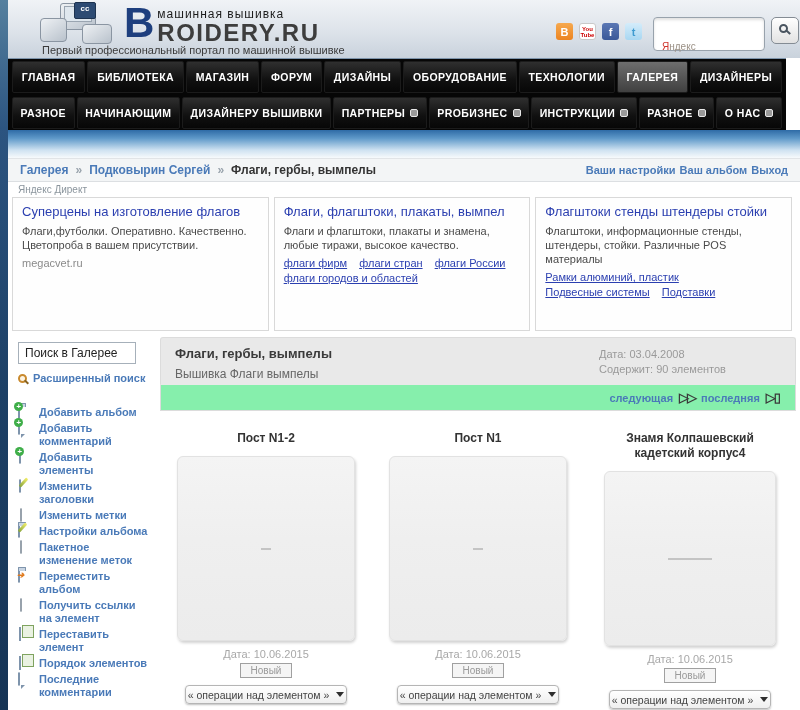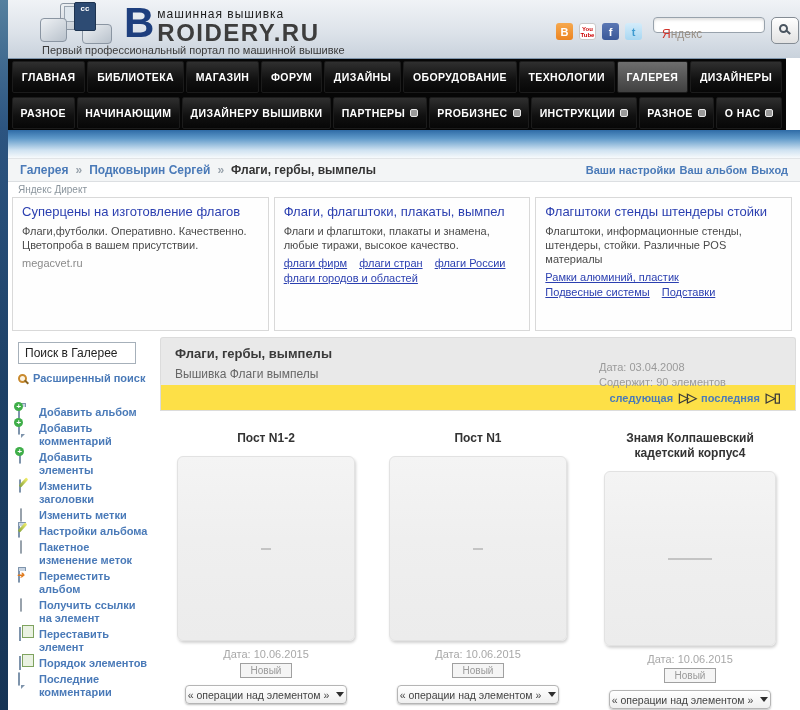--- a/index.html
+++ b/index.html
@@ -11,38 +11,38 @@
 
   
   .header{position:absolute;left:8px;top:0;width:792px;height:58px;
     background:linear-gradient(180deg,#f0f3f6 0%,#dde3ea 55%,#c9d2dc 100%)}
   .logo-cluster{position:absolute;left:30px;top:2px;width:86px;height:46px}
   .mc{position:absolute;border:1px solid #8a95a2;background:linear-gradient(145deg,#eef1f4,#b9c2cc);border-radius:3px}
   .mc1{left:22px;top:1px;width:36px;height:27px}
   .mc1i{position:absolute;left:26px;top:4px;width:28px;height:16px;background:#dfe7ee;border:1px solid #9aa5b1}
   .mc2{left:2px;top:16px;width:27px;height:24px;border-radius:4px}
   .mc3{left:44px;top:22px;width:30px;height:20px;border-radius:4px}
-  .mc-badge{position:absolute;left:36px;top:0;width:22px;height:29px;background:#2d4b73;border:1px solid #1d3350;
+  .mc-badge{position:absolute;left:36px;top:0;width:22px;height:17px;background:#2d4b73;border:1px solid #1d3350;
     border-radius:2px;color:#fff;font-size:8px;font-weight:bold;text-align:center;line-height:12px}
   .logo-text{position:absolute;left:116px;top:0;display:flex;align-items:flex-start}
   .logo-b{font-size:42px;font-weight:bold;color:#1e3f7e;line-height:46px}
   .logo-col{margin-left:3px;padding-top:7px}
   .logo-small{font-size:12px;color:#1c1c1c;letter-spacing:1px}
   .logo-main{font-size:24px;font-weight:bold;color:#3d3d3d;letter-spacing:1.5px;line-height:23px}
   .tagline{position:absolute;left:34px;top:44px;font-size:11px;color:#3a3a3a}
   .socials{position:absolute;left:548px;top:23px;display:flex;gap:6px}
   .soc{width:17px;height:17px;border-radius:3px;font-size:11px;font-weight:bold;color:#fff;
     display:flex;align-items:center;justify-content:center;cursor:pointer}
   .soc-bl{background:linear-gradient(#f6a94f,#ec8420)}
   .soc-yt{background:#fff;border:1px solid #c9c9c9;color:#c00;font-size:6px;line-height:6px;text-align:center}
   .soc-fb{background:linear-gradient(#5a77b4,#3b5998)}
   .soc-tw{background:linear-gradient(#d4ecfa,#a8d7f2);color:#3e9bd0}
   .search-top{position:absolute;left:645px;top:17px;width:112px;height:16px;background:#fff;
     border:1px solid #98a2ac;border-radius:4px;box-shadow:inset 0 2px 3px rgba(0,0,0,.12);
-    font-size:12px;line-height:25px;padding:4px 8px;color:#9b9186}
+    font-size:10px;line-height:25px;padding:16px 8px;color:#9b9186}
   .search-top .ya{color:#d0342c}
   .search-btn{position:absolute;left:763px;top:17px;width:28px;height:27px;cursor:pointer;
     background:linear-gradient(#ffffff,#e2e2e2);border:1px solid #848c94;border-radius:5px}
   .mag{position:absolute;left:7px;top:6px;width:9px;height:9px;border:2px solid #4a5560;border-radius:50%}
   .mag::after{content:"";position:absolute;width:6px;height:2px;background:#4a5560;transform:rotate(42deg);right:-5px;bottom:-2px}
 
   
   .nav{position:absolute;left:8px;top:58px;width:778px;height:72px;background:#060606;border-top:1px solid #7d94ab}
   .nav-row{display:flex;height:36px;padding:0 3px;align-items:stretch}
   .nav-btn{flex:1 1 auto;display:flex;align-items:center;justify-content:center;gap:5px;margin:2px 1px;
@@ -110,22 +110,22 @@
   .ov-pen{right:-5px;top:-3px;width:3px;height:11px;border-radius:1px;
     background:linear-gradient(#f3ee6b,#86a43e);transform:rotate(42deg)}
   .ov-arrow{right:-6px;top:1px;background:transparent;color:#e07b1f;font-size:9px}.ov-arrow::after{content:"➔"}
 
   
   .content{position:absolute;left:160px;top:337px;width:636px;height:373px}
   .panel-head{height:47px;background:#e9e9e9;border:1px solid #dcdcdc;border-bottom:none;
     border-radius:3px 3px 0 0;padding:8px 14px;position:relative}
   .panel-title{font-size:13px;font-weight:bold;color:#3a3a3a}
   .panel-sub{font-size:12px;color:#666;margin-top:6px}
-  .panel-meta{position:absolute;left:438px;top:22px;font-size:11px;color:#9a9a9a;line-height:15px}
-  .pager{height:27px;background:#fde047;border:1px solid #dcdcdc;border-top:1px solid #e9e9e9;
+  .panel-meta{position:absolute;left:438px;top:9px;font-size:11px;color:#9a9a9a;line-height:15px}
+  .pager{height:27px;background:#86efac;border:1px solid #dcdcdc;border-top:1px solid #e9e9e9;
     display:flex;align-items:center;justify-content:flex-end;padding:0 16px;gap:6px;font-size:11px;font-weight:bold}
   .pager-link{color:#4a7ab8;cursor:pointer}
   .pager-ico{color:#3a3a3a;font-size:13px;letter-spacing:-2px;cursor:pointer}
   .gallery{display:flex;margin-top:8px}
   .g-item{flex:1;display:flex;flex-direction:column;align-items:center;padding:0 6px}
   .g-title{margin-top:12px;font-size:12px;font-weight:bold;color:#333;text-align:center;line-height:15px;max-width:180px}
   .g-thumb{margin-top:10px;width:178px;height:185px;cursor:pointer;position:relative;
     background:linear-gradient(180deg,#f4f4f4 0%,#efefef 45%,#ececec 100%);
     border:1px solid #e2e2e2;border-radius:6px;box-shadow:1px 2px 3px rgba(0,0,0,.18)}
   .ph-line{position:absolute;top:50%;left:50%;transform:translate(-50%,-50%);width:10px;height:2px;background:#c4c4c4}

